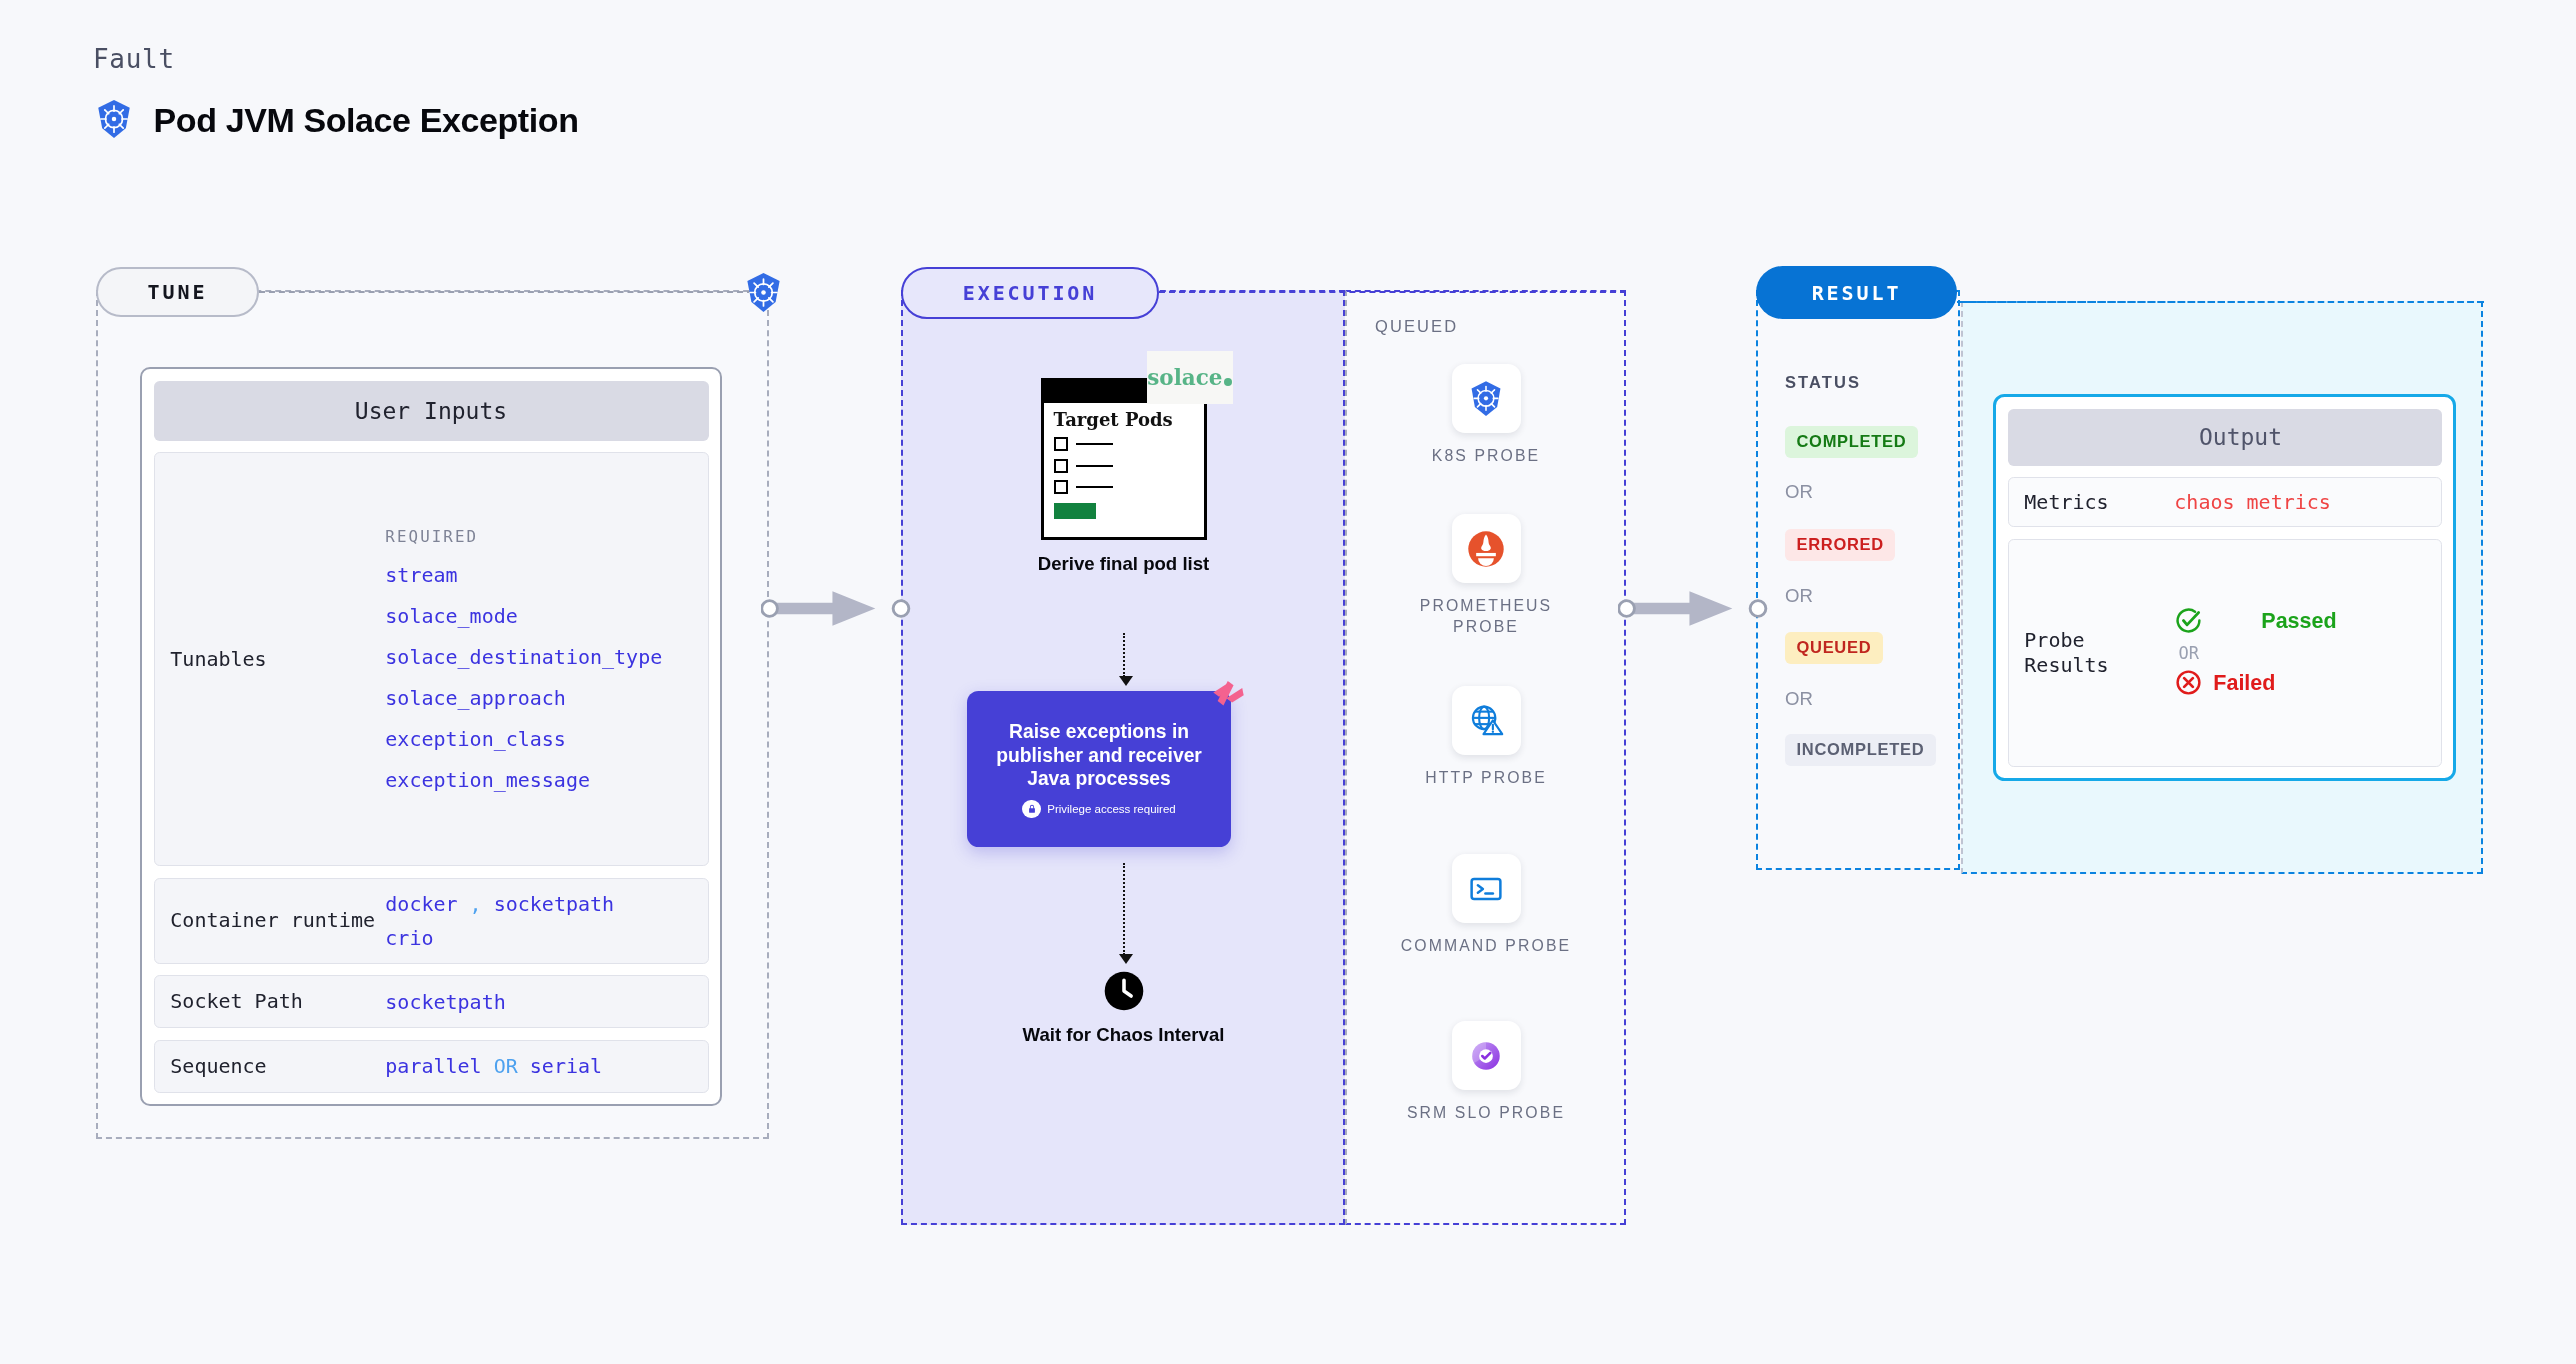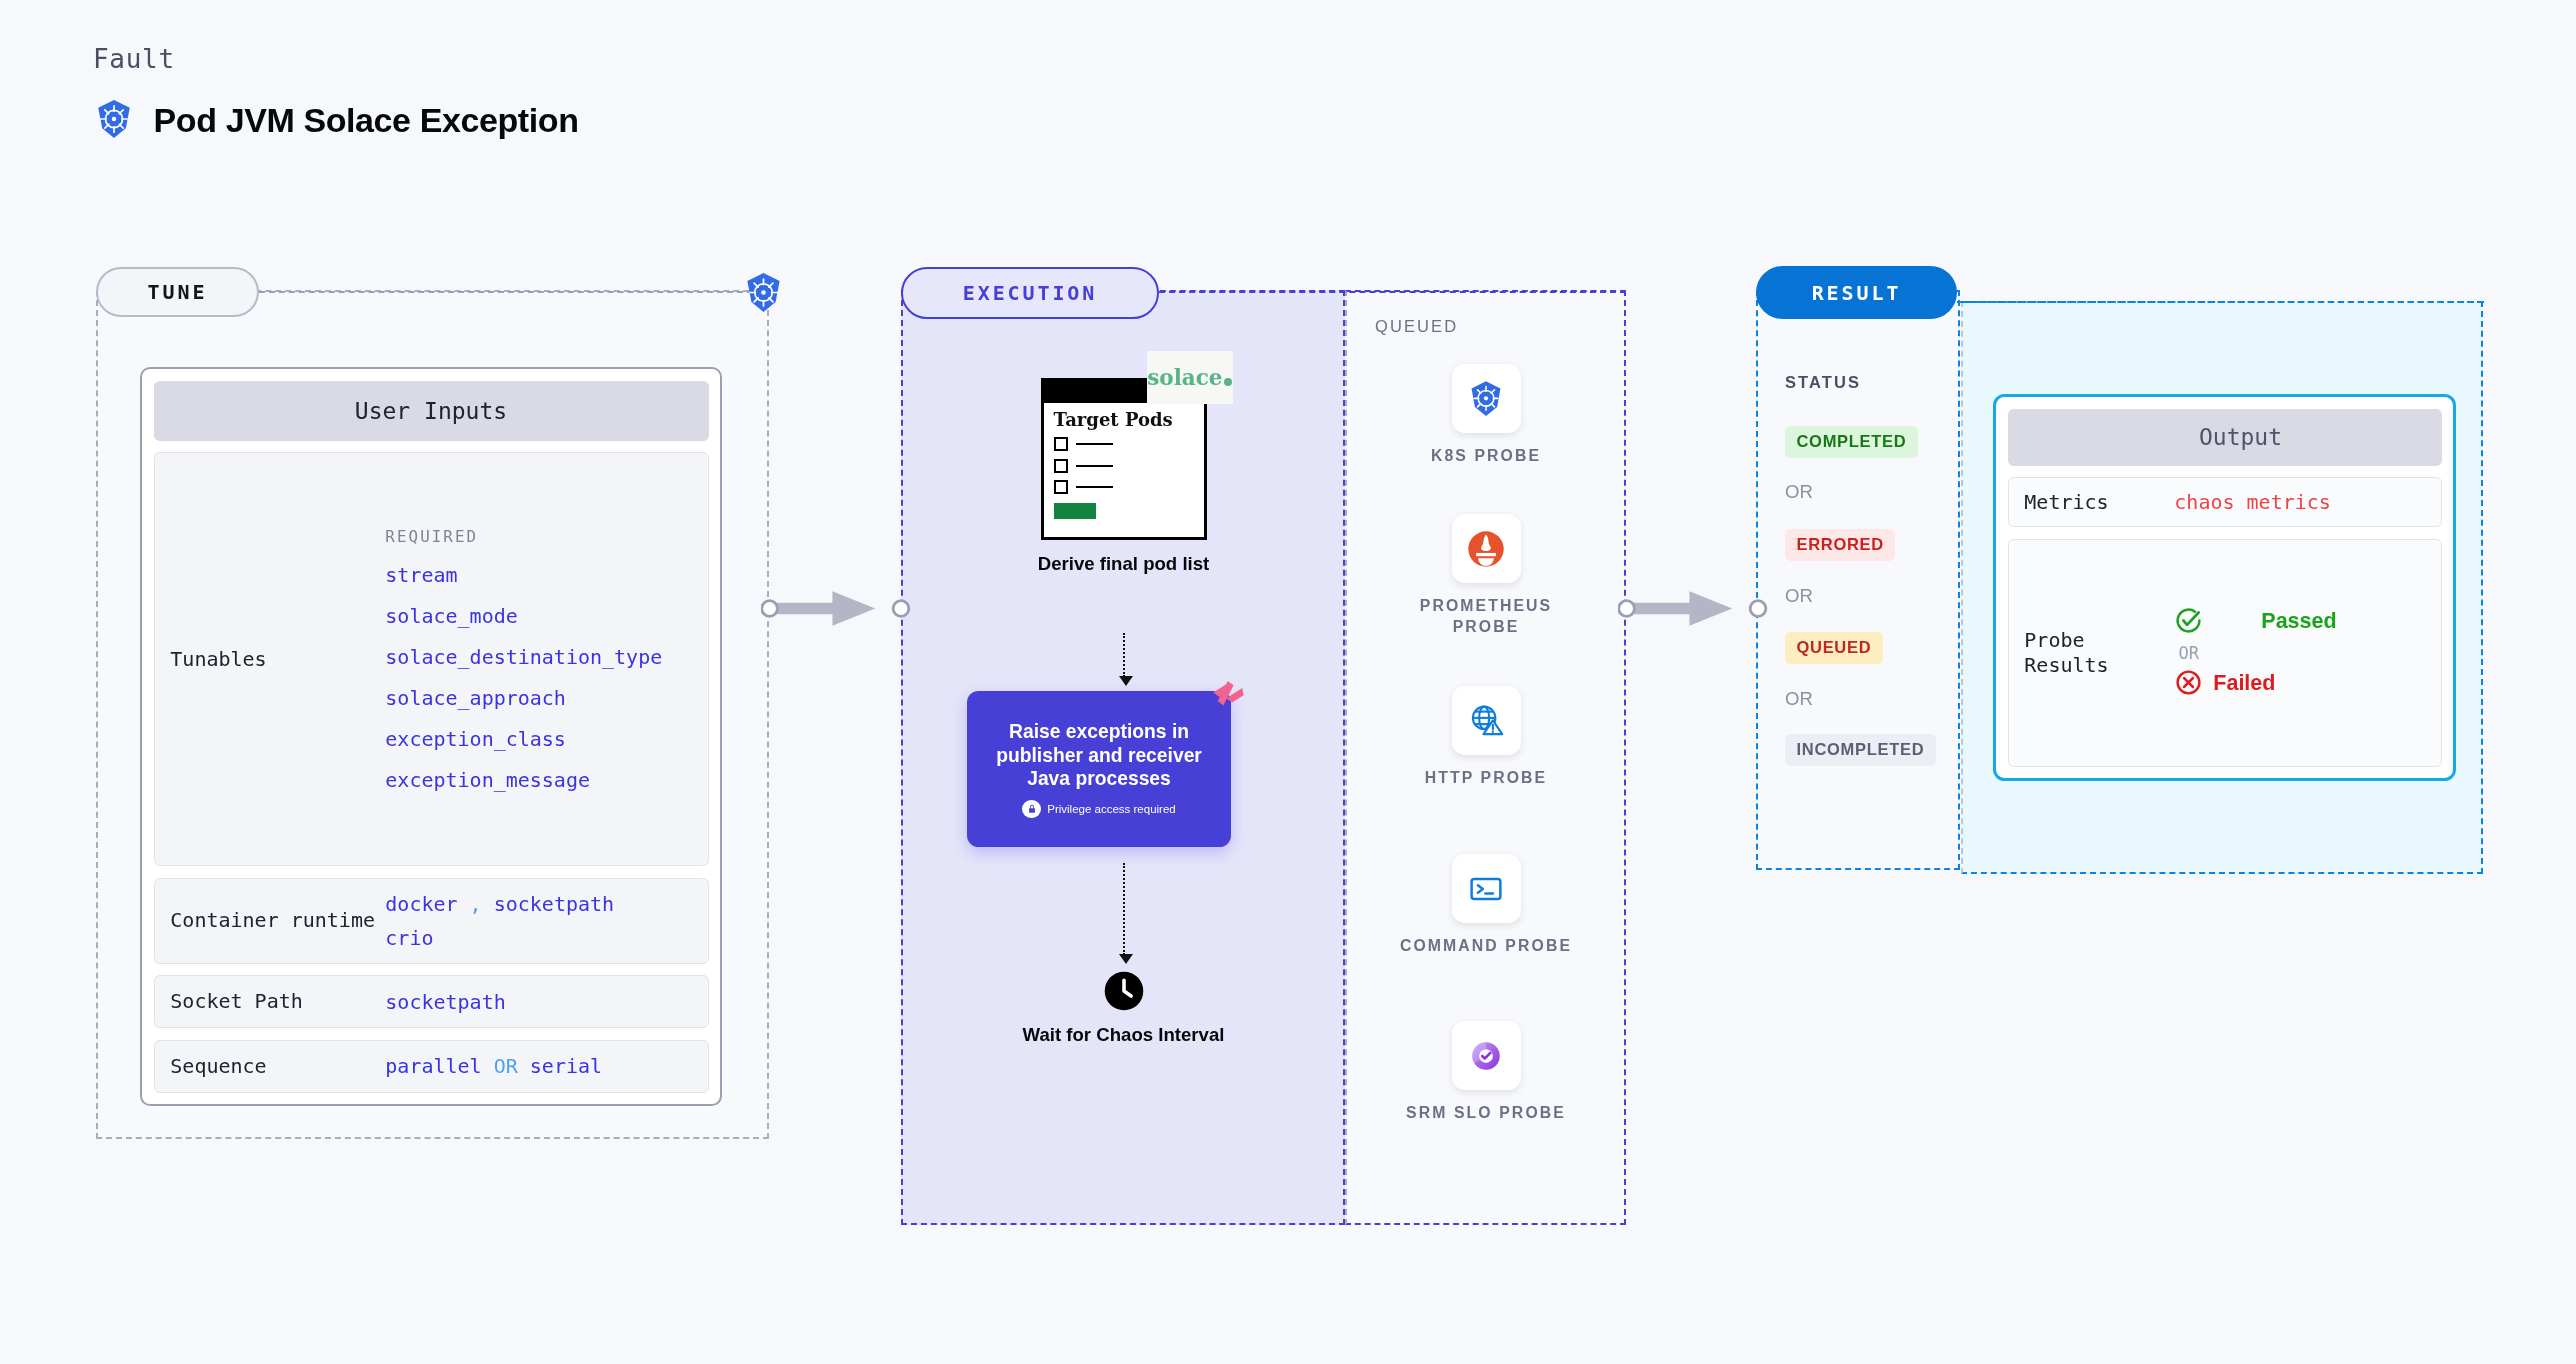--- a/index.html
+++ b/index.html
@@ -163,21 +163,21 @@
     font-size: 16.5px; letter-spacing: 2.1px; color: #6b7084; font-weight: 500;
   }
   .probe { position: absolute; width: 186px; text-align: center; left: 1393px; }
   .probe .tile {
     width: 69px; height: 69px; margin: 0 auto; background: #ffffff;
     border-radius: 13px; box-shadow: 0 2.1px 7.2px rgba(23,26,48,.10);
     display: flex; align-items: center; justify-content: center;
   }
   .probe .plabel {
     margin-top: 11.5px; font-size: 15.8px; letter-spacing: 2.1px; color: #6b7084;
-    font-weight: 700; line-height: 1.35;
+    font-weight: 400; line-height: 1.35;
   }
 
   
   #status-title {
     position: absolute; left: 1785px; top: 373px;
     font-size: 16.5px; letter-spacing: 2.1px; color: #4a4f63; font-weight: bold;
   }
   .status-badge {
     position: absolute; left: 1785px; border-radius: 5.7px;
     font-size: 16.5px; font-weight: bold; letter-spacing: 0.7px;

